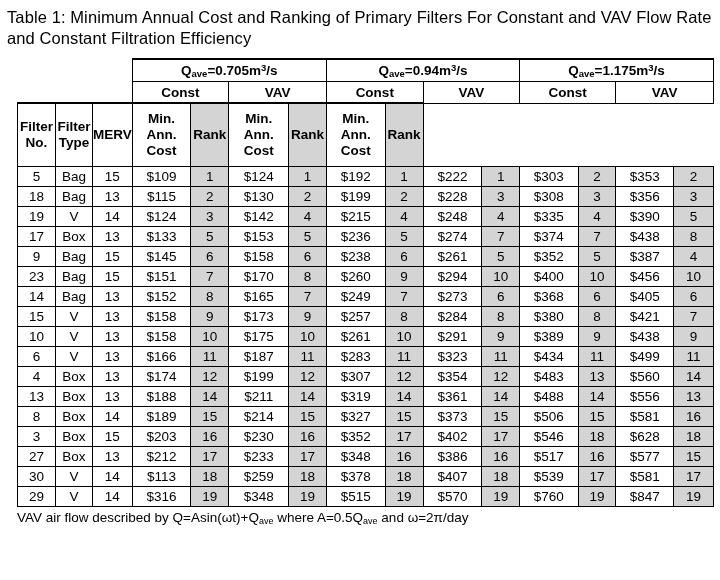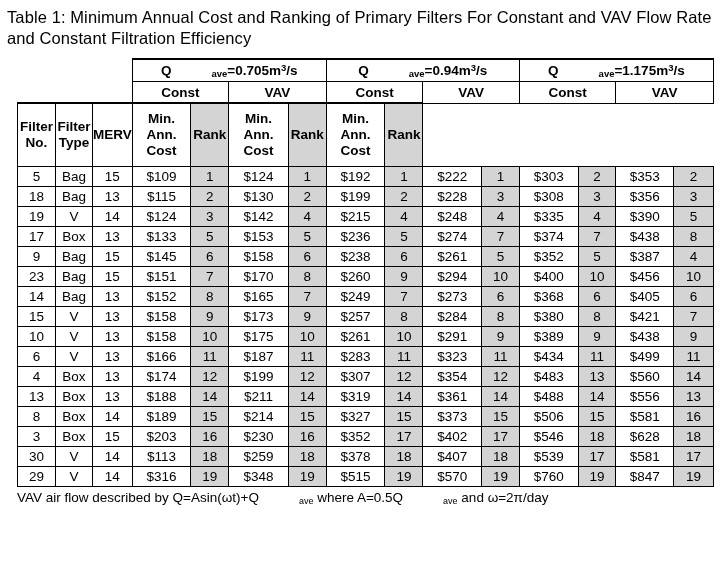--- a/index.html
+++ b/index.html
@@ -31,21 +31,21 @@
     overflow: hidden;
   }
   .blank { border: none; }
   thead th { font-weight: 700; font-size: 13.5px; }
   .q-row th { height: 21px; border-top: 2px solid #000; }
   .mode-row th { height: 20px; }
   .col-row th { height: 62px; line-height: 1.18; border-top: 2px solid #000; }
   tbody td { height: 19px; font-size: 13.5px; }
   .rank { background: #d4d4d4; }
   sub, sup { font-size: 9.5px; font-weight: 700; }
-  sub { vertical-align: -2px; padding-left: 40px; }
+  sub { vertical-align: -2px; }
   sup { vertical-align: 4px; }
   .footnotes {
     margin: 2px 0 0 10px;
     font-size: 13.5px;
     line-height: 1.33;
   }
   .footnotes sub { font-size: 9px; font-weight: 400; vertical-align: -2px; }
 </style>
 </head>
 <body>
@@ -332,20 +332,37 @@
           <td>$352</td>
           <td class="rank" style="background: rgb(212, 212, 212);">17</td>
           <td>$402</td>
           <td class="rank" style="background: rgb(212, 212, 212);">17</td>
           <td>$546</td>
           <td class="rank" style="background: rgb(212, 212, 212);">18</td>
           <td>$628</td>
           <td class="rank" style="background: rgb(212, 212, 212);">18</td>
         </tr>
         <tr>
+          <td>27</td>
+          <td>Box</td>
+          <td>13</td>
+          <td>$212</td>
+          <td class="rank" style="background: rgb(212, 212, 212);">17</td>
+          <td>$233</td>
+          <td class="rank" style="background: rgb(212, 212, 212);">17</td>
+          <td>$348</td>
+          <td class="rank" style="background: rgb(212, 212, 212);">16</td>
+          <td>$386</td>
+          <td class="rank" style="background: rgb(212, 212, 212);">16</td>
+          <td>$517</td>
+          <td class="rank" style="background: rgb(212, 212, 212);">16</td>
+          <td>$577</td>
+          <td class="rank" style="background: rgb(212, 212, 212);">15</td>
+        </tr>
+        <tr>
           <td>30</td>
           <td>V</td>
           <td>14</td>
           <td>$113</td>
           <td class="rank" style="background: rgb(212, 212, 212);">18</td>
           <td>$259</td>
           <td class="rank" style="background: rgb(212, 212, 212);">18</td>
           <td>$378</td>
           <td class="rank" style="background: rgb(212, 212, 212);">18</td>
           <td>$407</td>

